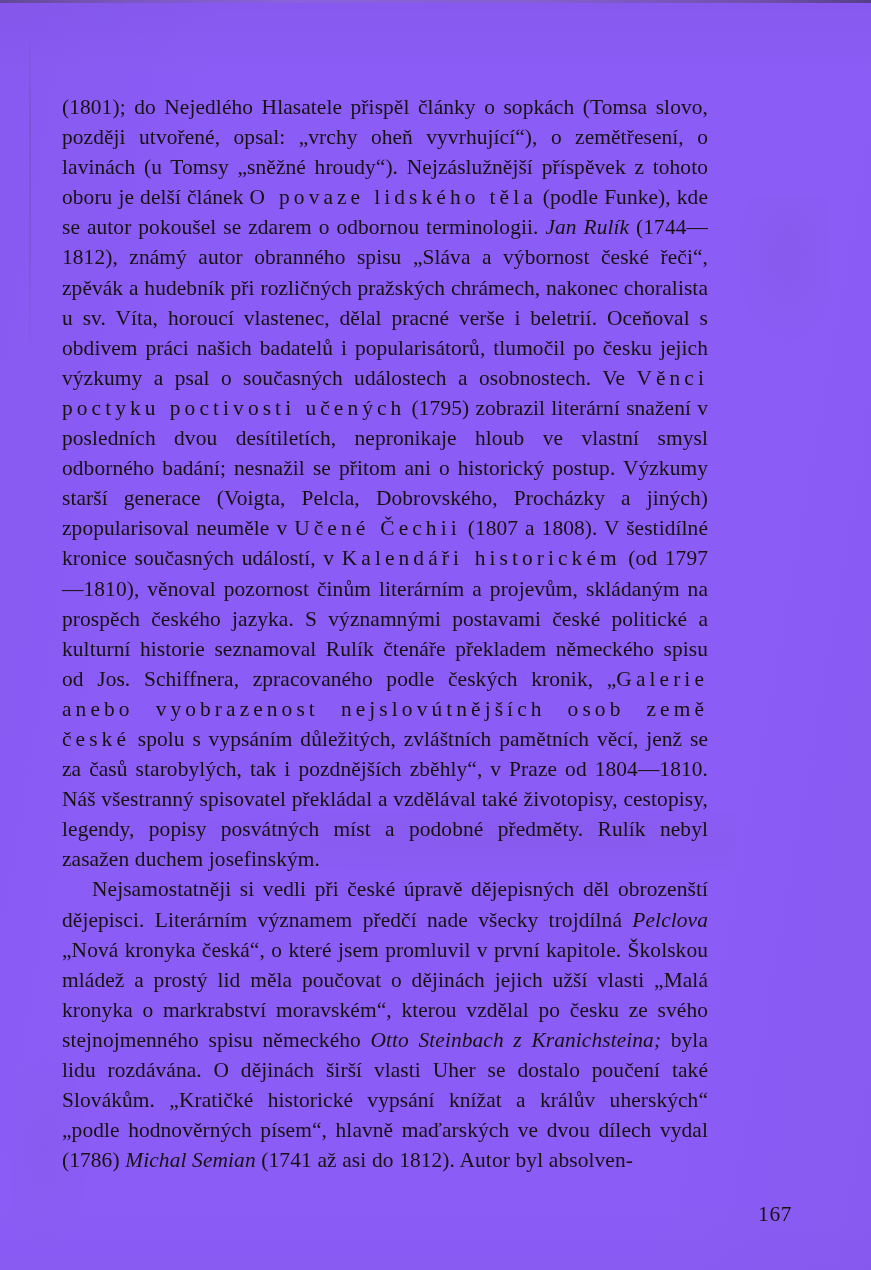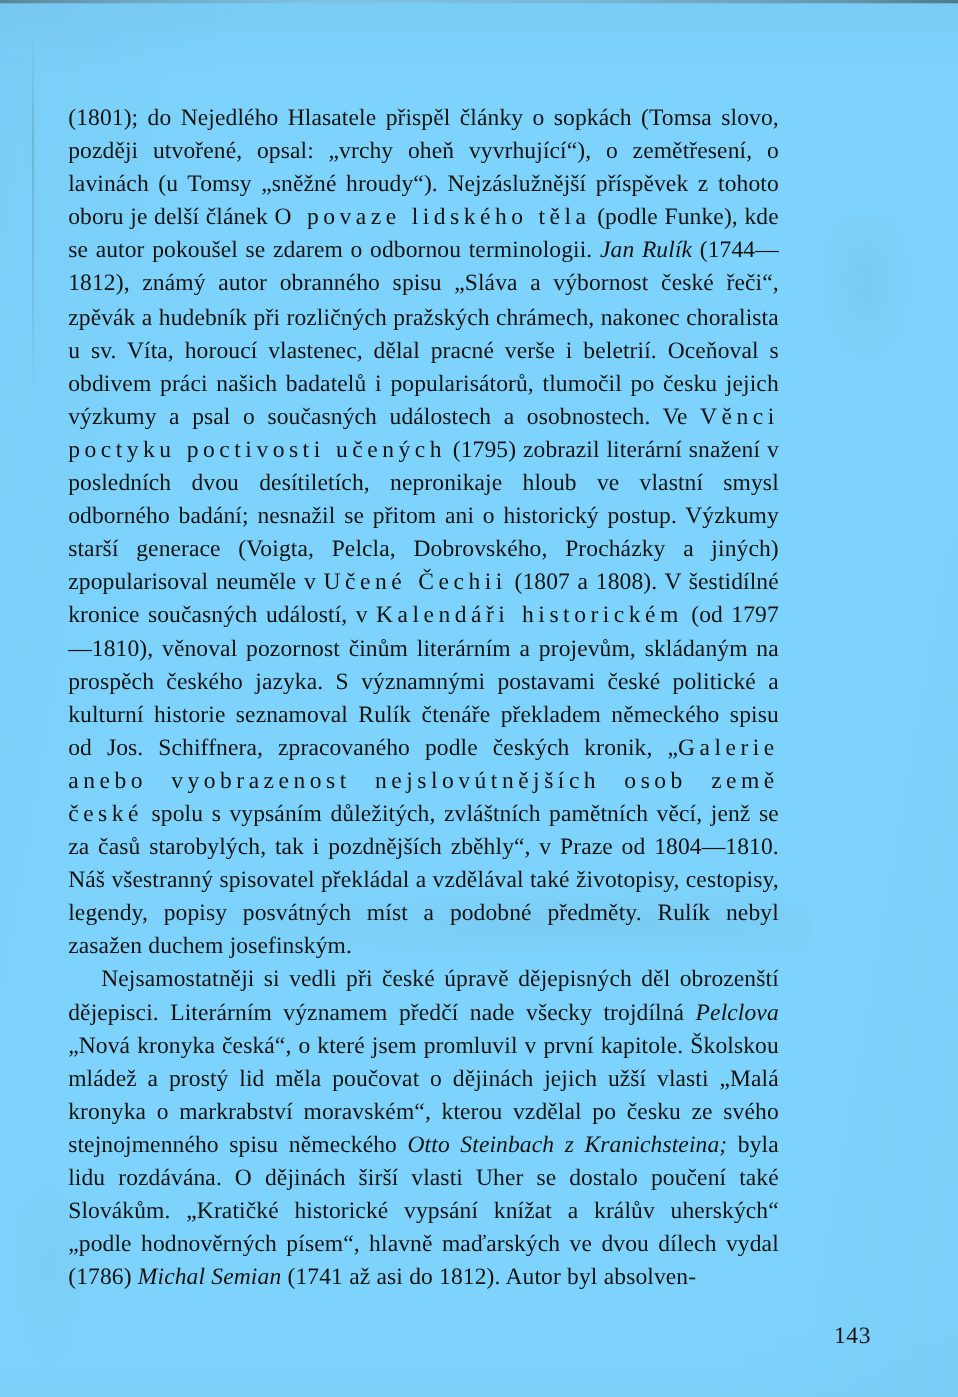--- a/index.html
+++ b/index.html
@@ -6,21 +6,21 @@
   html, body {
     margin: 0;
     padding: 0;
     background: #ffffff;
   }
   .page {
     position: relative;
     width: 871px;
     height: 1270px;
     margin: 0 auto;
-    background: #7dd3fc;
+    background: #8b5cf6;
     overflow: hidden;
     font-family: "Liberation Serif", "DejaVu Serif", serif;
     color: #15120f;
   }
   
   .page::before {
     content: "";
     position: absolute;
     inset: 0;
     pointer-events: none;
@@ -114,15 +114,15 @@
   <div class="scan-blot-b"></div>
   <div class="scan-blot-c"></div>
 
   <div class="textblock">
     <div id="paragraphs">
         <p class="para" style="text-align-last: left;"><span>(1801); do Nejedlého Hlasatele přispěl články o sopkách (Tomsa slovo, později utvořené, opsal: „vrchy oheň vyvrhující“), o zemětřesení, o lavinách (u Tomsy „sněžné hroudy“). Nejzáslužnější příspěvek z tohoto oboru je delší článek </span><span class="sp">O povaze lidského těla</span><span> (podle Funke), kde se autor pokoušel se zdarem o odbornou terminologii. </span><span class="it">Jan Rulík</span><span> (1744—1812), známý autor obranného spisu „Sláva a výbornost české řeči“, zpěvák a hudebník při rozličných pražských chrámech, nakonec choralista u sv. Víta, horoucí vlastenec, dělal pracné verše i beletrií. Oceňoval s obdivem práci našich badatelů i popularisátorů, tlumočil po česku jejich výzkumy a psal o současných událostech a osobnostech. Ve </span><span class="sp">Věnci poctyku poctivosti učených</span><span> (1795) zobrazil literární snažení v posledních dvou desítiletích, nepronikaje hloub ve vlastní smysl odborného badání; nesnažil se přitom ani o historický postup. Výzkumy starší generace (Voigta, Pelcla, Dobrovského, Procházky a jiných) zpopularisoval neuměle v </span><span class="sp">Učené Čechii</span><span> (1807 a 1808). V šestidílné kronice současných událostí, v </span><span class="sp">Kalendáři historickém</span><span> (od 1797—1810), věnoval pozornost činům literárním a projevům, skládaným na prospěch českého jazyka. S významnými postavami české politické a kulturní historie seznamoval Rulík čtenáře překladem německého spisu od Jos. Schiffnera, zpracovaného podle českých kronik, „</span><span class="sp">Galerie anebo vyobrazenost nejslovútnějších osob země české</span><span> spolu s vypsáním důležitých, zvláštních pamětních věcí, jenž se za časů starobylých, tak i pozdnějších zběhly“, v Praze od 1804—1810. Náš všestranný spisovatel překládal a vzdělával také životopisy, cestopisy, legendy, popisy posvátných míst a podobné předměty. Rulík nebyl zasažen duchem josefinským.</span></p>
         <p class="para indent" style="text-align-last: left;"><span>Nejsamostatněji si vedli při české úpravě dějepisných děl obrozenští dějepisci. Literárním významem předčí nade všecky trojdílná </span><span class="it">Pelclova</span><span> „Nová kronyka česká“, o které jsem promluvil v první kapitole. Školskou mládež a prostý lid měla poučovat o dějinách jejich užší vlasti „Malá kronyka o markrabství moravském“, kterou vzdělal po česku ze svého stejnojmenného spisu německého </span><span class="it">Otto Steinbach z Kranichsteina;</span><span> byla lidu rozdávána. O dějinách širší vlasti Uher se dostalo poučení také Slovákům. „Kratičké historické vypsání knížat a králův uherských“ „podle hodnověrných písem“, hlavně maďarských ve dvou dílech vydal (1786) </span><span class="it">Michal Semian</span><span> (1741 až asi do 1812). Autor byl absolven-</span></p>
       </div>
   </div>
 
-  <div class="folio">143</div>
+  <div class="folio">167</div>
 
 </div>
 
 </body></html>

